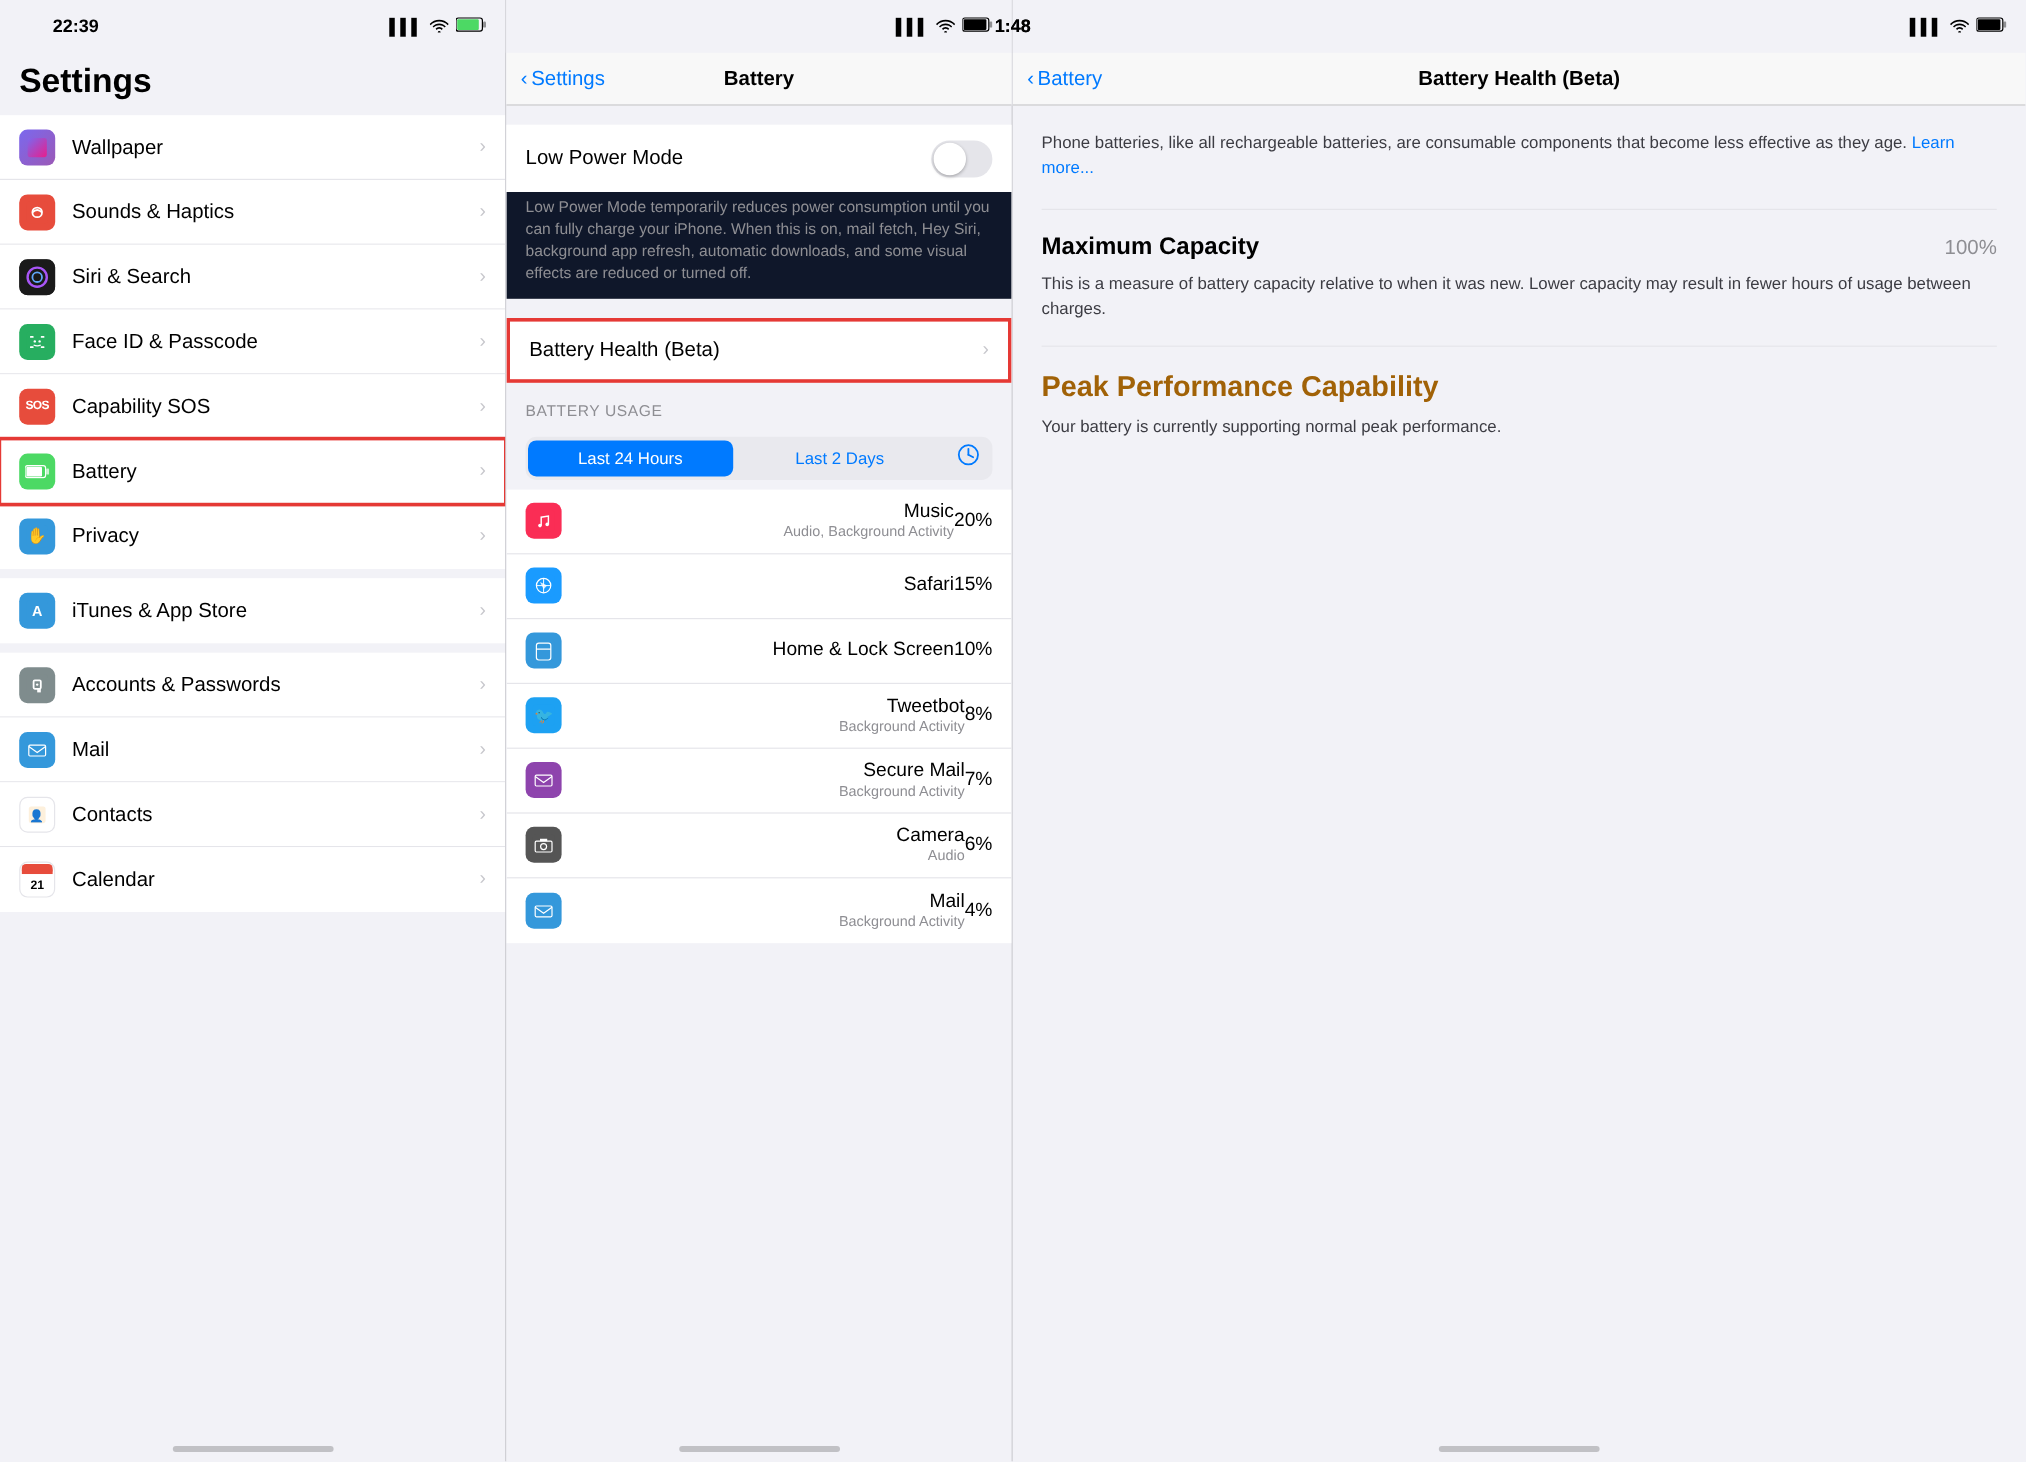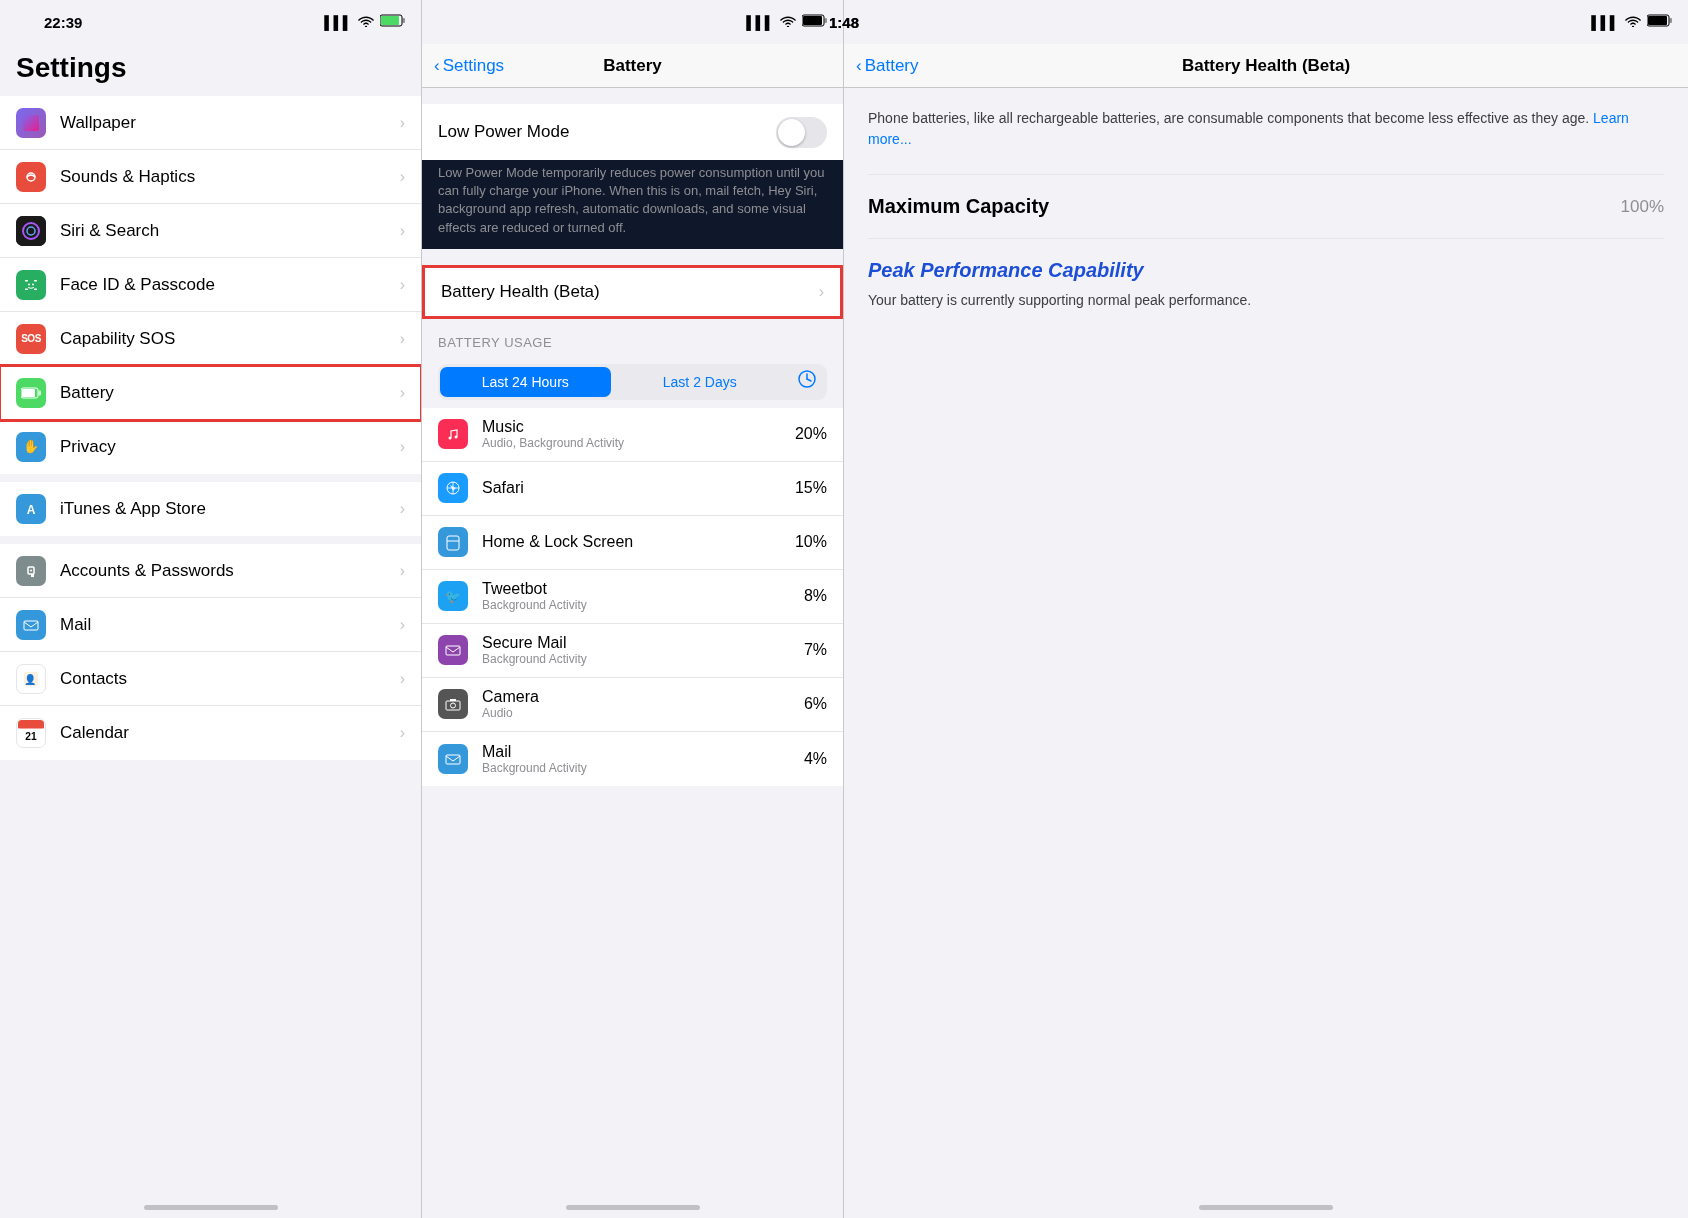--- a/index.html
+++ b/index.html
@@ -246,20 +246,21 @@
 
     .tab-clock {
       padding: 0 10px;
       color: #007aff;
       font-size: 18px;
     }
 
     .usage-list {
       background: #fff;
       margin-top: 2px;
+      text-align: right;
     }
 
     .usage-item {
       display: flex;
       align-items: center;
       padding: 10px 16px;
       border-bottom: 1px solid #e5e5ea;
       min-height: 54px;
     }
 
@@ -727,26 +728,27 @@
       <a href="#">Learn more...</a>
     </p>
 
     <div style="height:1px; background:#e5e5ea; margin-bottom:20px;"></div>
 
     <div>
       <div style="display:flex; justify-content:space-between; align-items:center; margin-bottom:8px;gap:40px;">
         <span style="font-size:20px; font-weight:600; color:#000;">Maximum Capacity</span>
         <span style="font-size:17px; color:#8e8e93;">100%</span>
       </div>
+      <p style="font-size:14px; color:#3c3c43; line-height:1.5;">This is a measure of battery capacity relative to when it was new. Lower capacity may result in fewer hours of usage between charges.</p>
     </div>
 
     <div style="height:1px; background:#e5e5ea; margin: 20px 0;"></div>
 
     <div>
       <div style="margin-bottom:8px;">
-        <span style="font-size:20px; font-weight:600; color:#1d4ed8;font-style:italic;">Peak Performance Capability</span>
+        <span style="font-size:24px; font-weight:600; color:#a16207;">Peak Performance Capability</span>
       </div>
       <p style="font-size:14px; color:#3c3c43; line-height:1.5;">Your battery is currently supporting normal peak performance.</p>
     </div>
   </div>
 
   <div class="home-indicator"></div>
 </div>
 
 </body></html>

